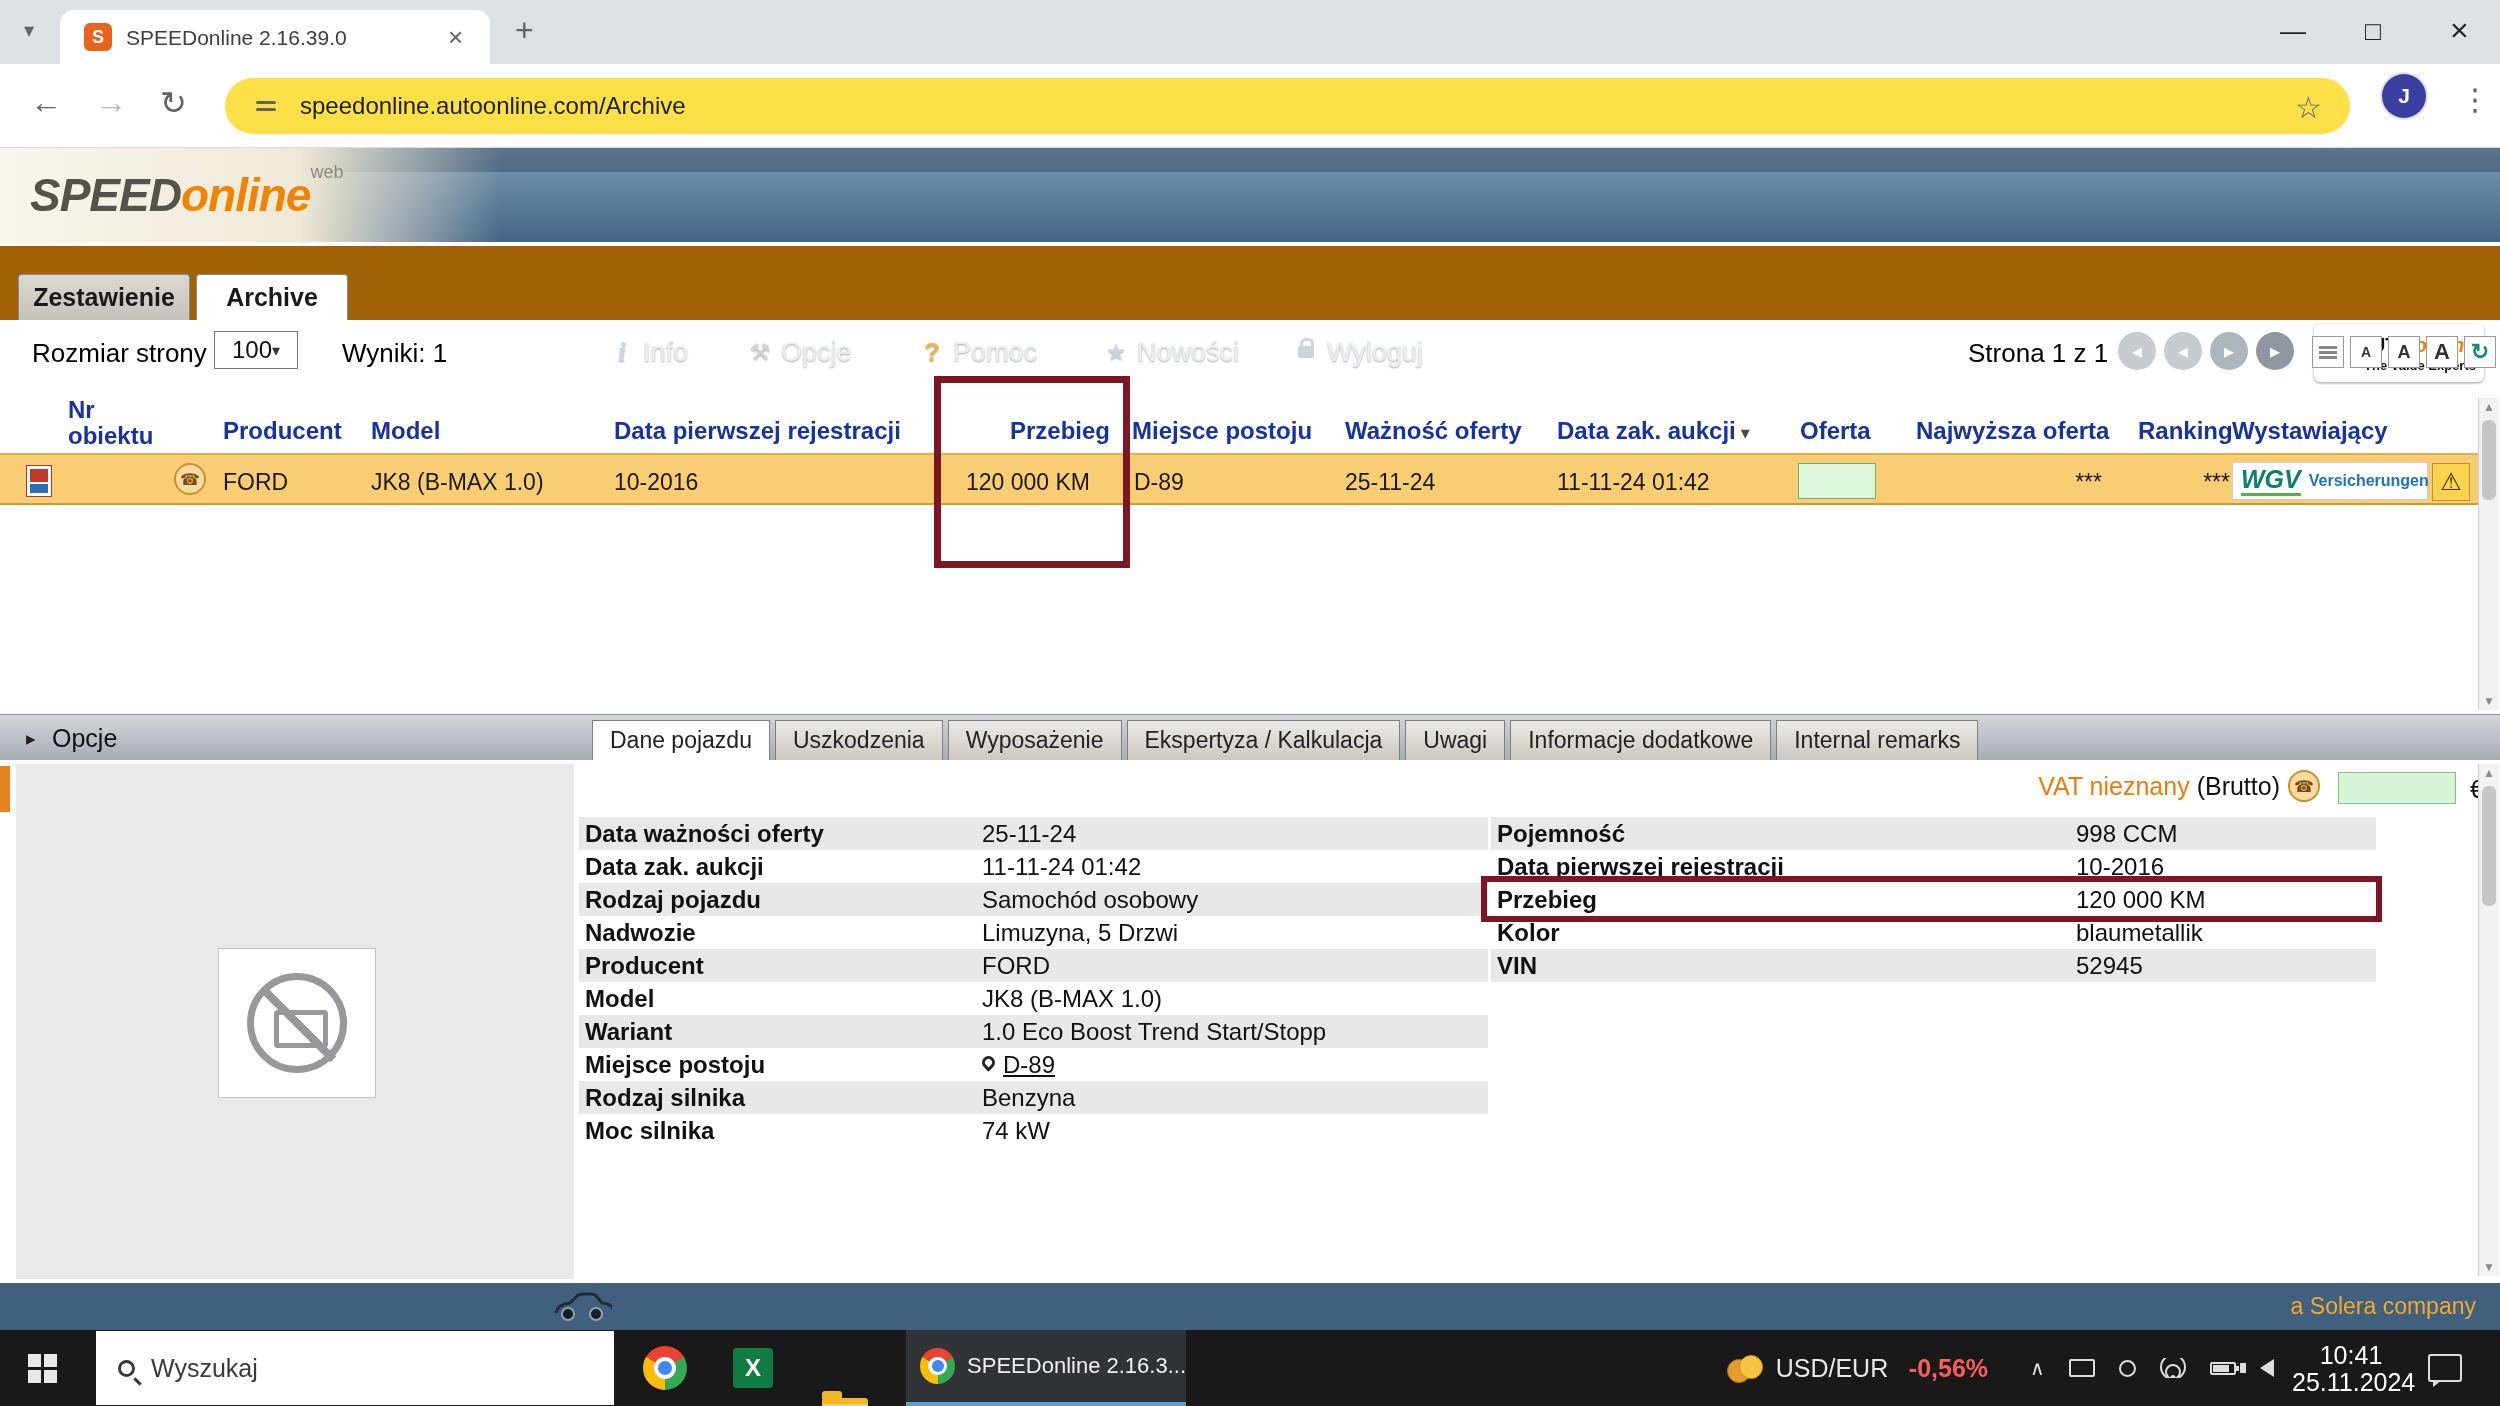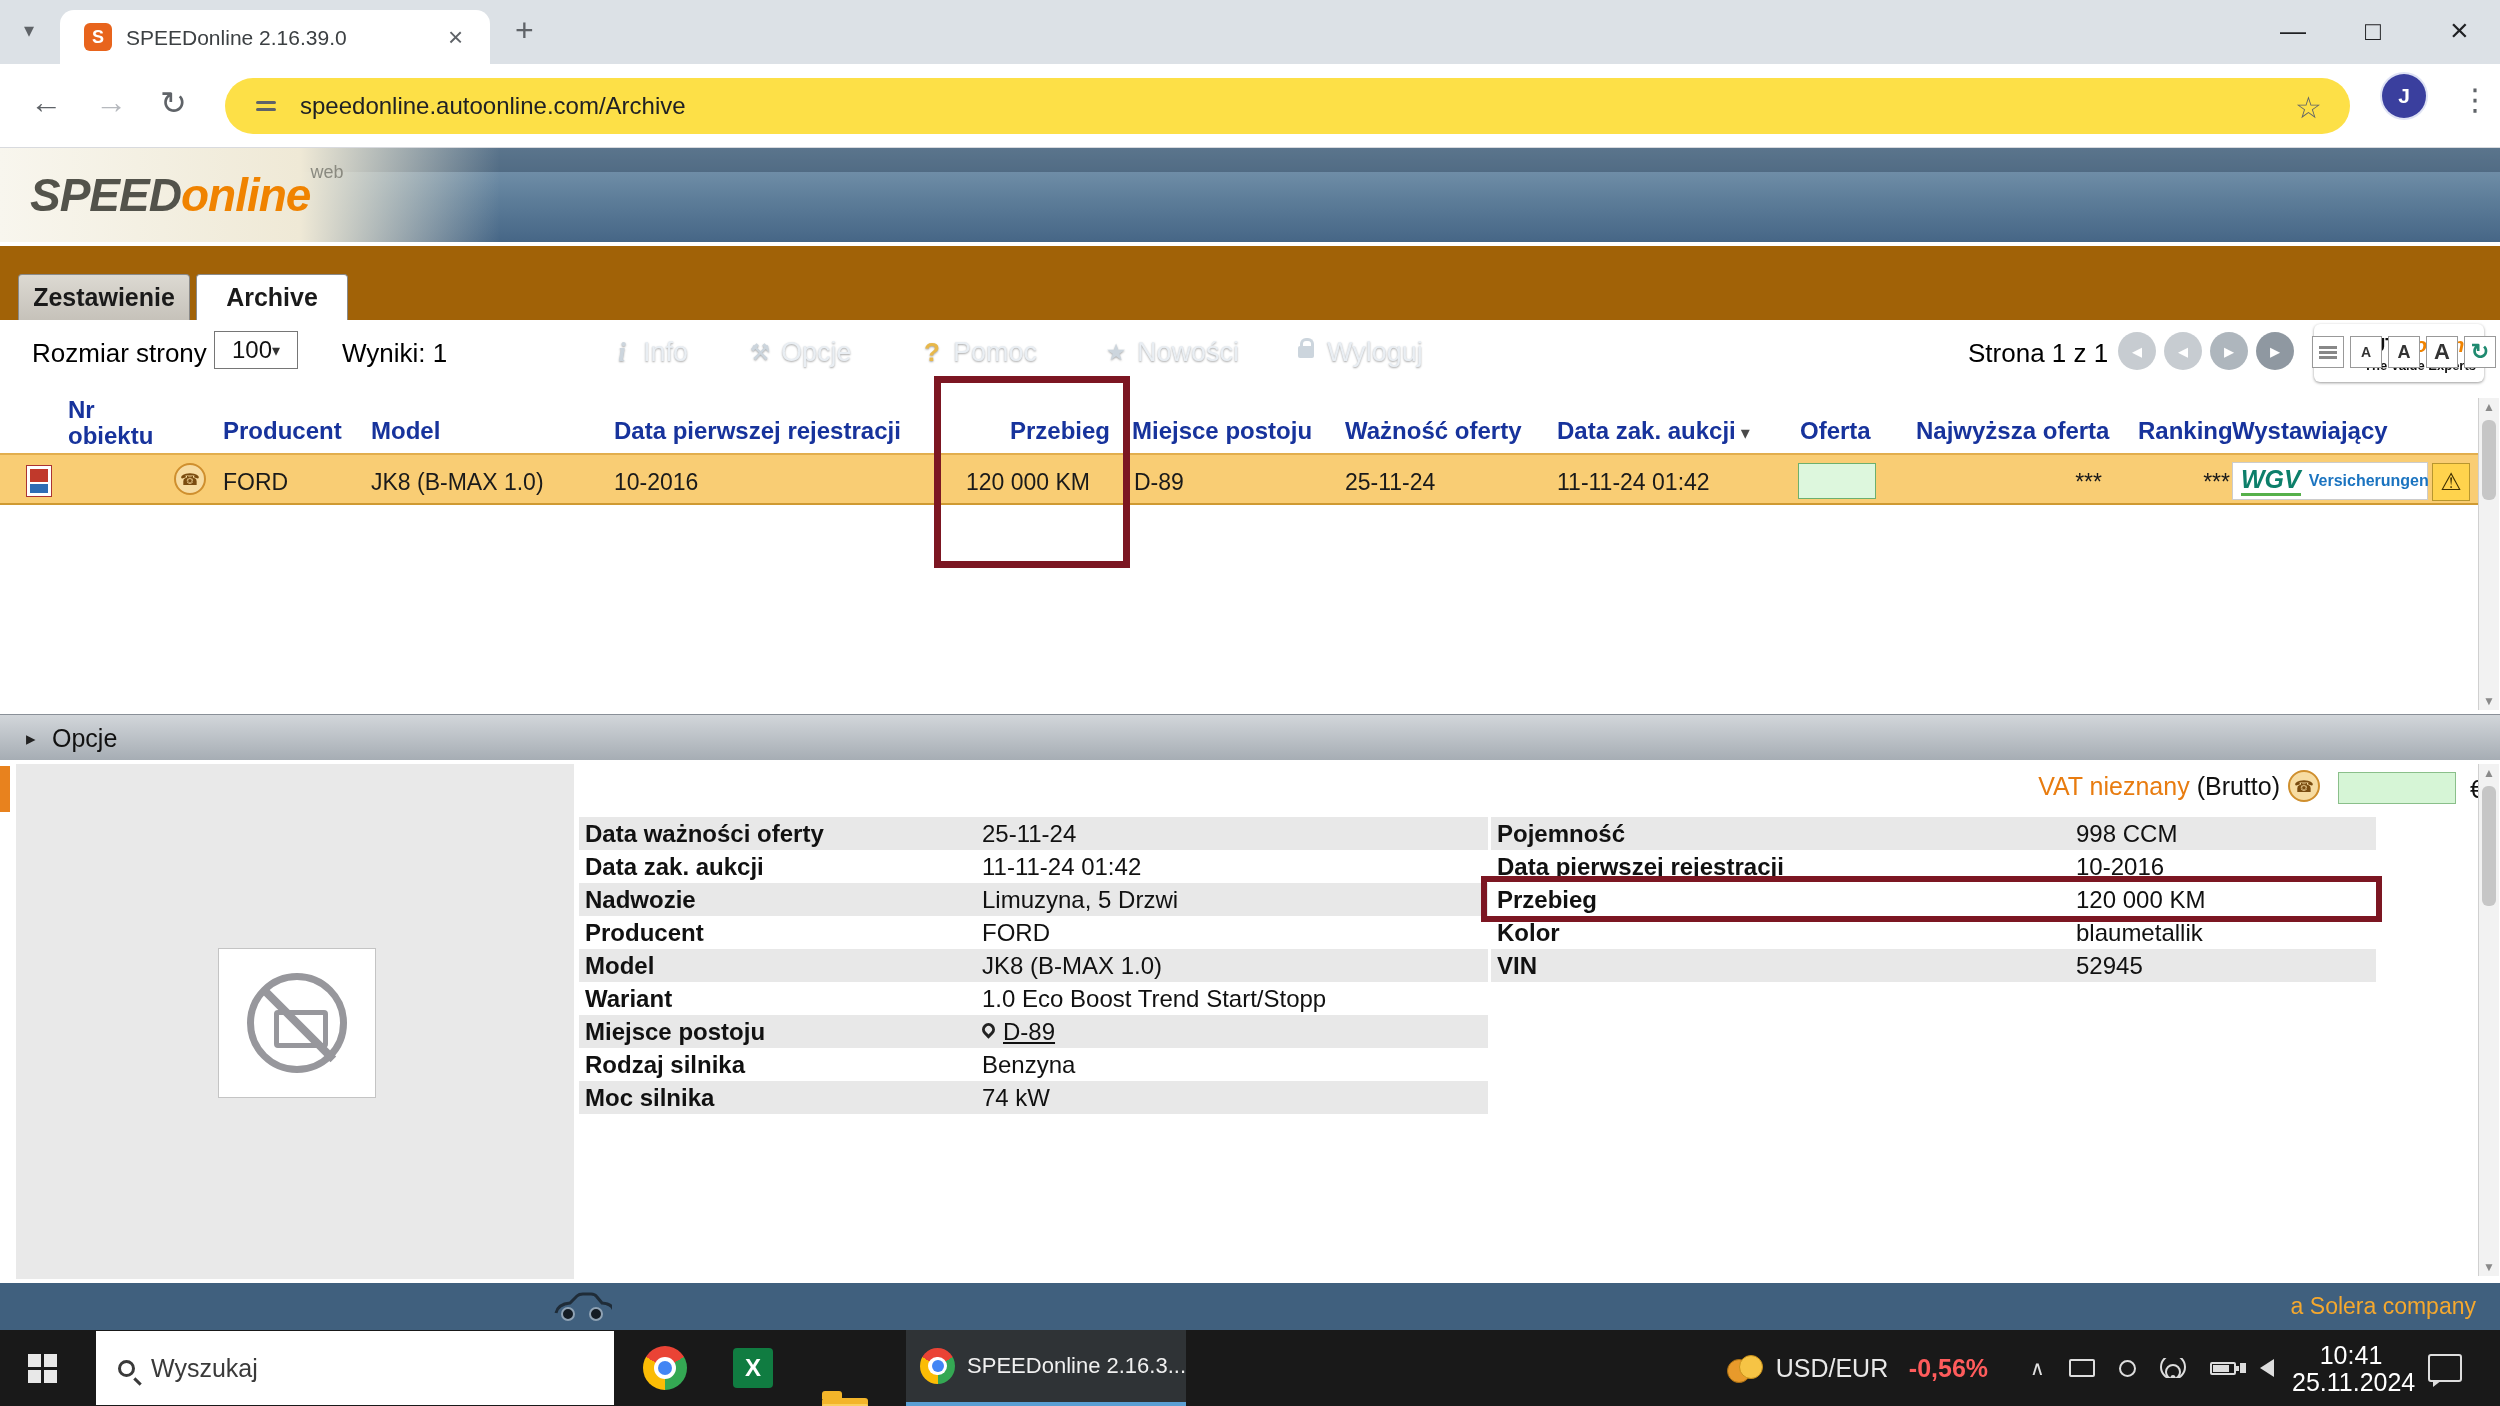--- a/index.html
+++ b/index.html
@@ -293,20 +293,30 @@
 
 <div class="vscroll" style="top:398px;height:312px">
   <span class="arr" style="top:2px">▲</span>
   <span class="arr" style="bottom:2px">▼</span>
   <div class="thumb" style="top:22px;height:80px"></div>
 </div>
 
 <div class="abs" id="opcjebar">
   <span class="opcje-arrow">▸</span>
   <span class="opcje-title">Opcje</span>
+  <div class="dtabs">
+
+  <div class="dtab active">Dane pojazdu</div>
+      <div class="dtab">Uszkodzenia</div>
+      <div class="dtab">Wyposażenie</div>
+      <div class="dtab">Ekspertyza / Kalkulacja</div>
+      <div class="dtab">Uwagi</div>
+      <div class="dtab">Informacje dodatkowe</div>
+      <div class="dtab">Internal remarks</div>
+    </div>
 </div>
 
 <div class="abs" id="details">
   <div class="orange-handle"></div>
   <div class="graypanel">
     <div class="nophoto">
         <div class="nocam"></div>
       </div>
   </div>
 
@@ -325,20 +335,25 @@
 
         <span class="dval">25-11-24</span>
       </div>
 
       <div class="drow">
         <span class="dlab">Data zak. aukcji</span>
 
         <span class="dval">11-11-24 01:42</span>
       </div>
 
+      <div class="drow">
+        <span class="dlab">Rodzaj pojazdu</span>
+
+        <span class="dval">Samochód osobowy</span>
+      </div>
 
       <div class="drow">
         <span class="dlab">Nadwozie</span>
 
         <span class="dval">Limuzyna, 5 Drzwi</span>
       </div>
 
       <div class="drow">
         <span class="dlab">Producent</span>
 

